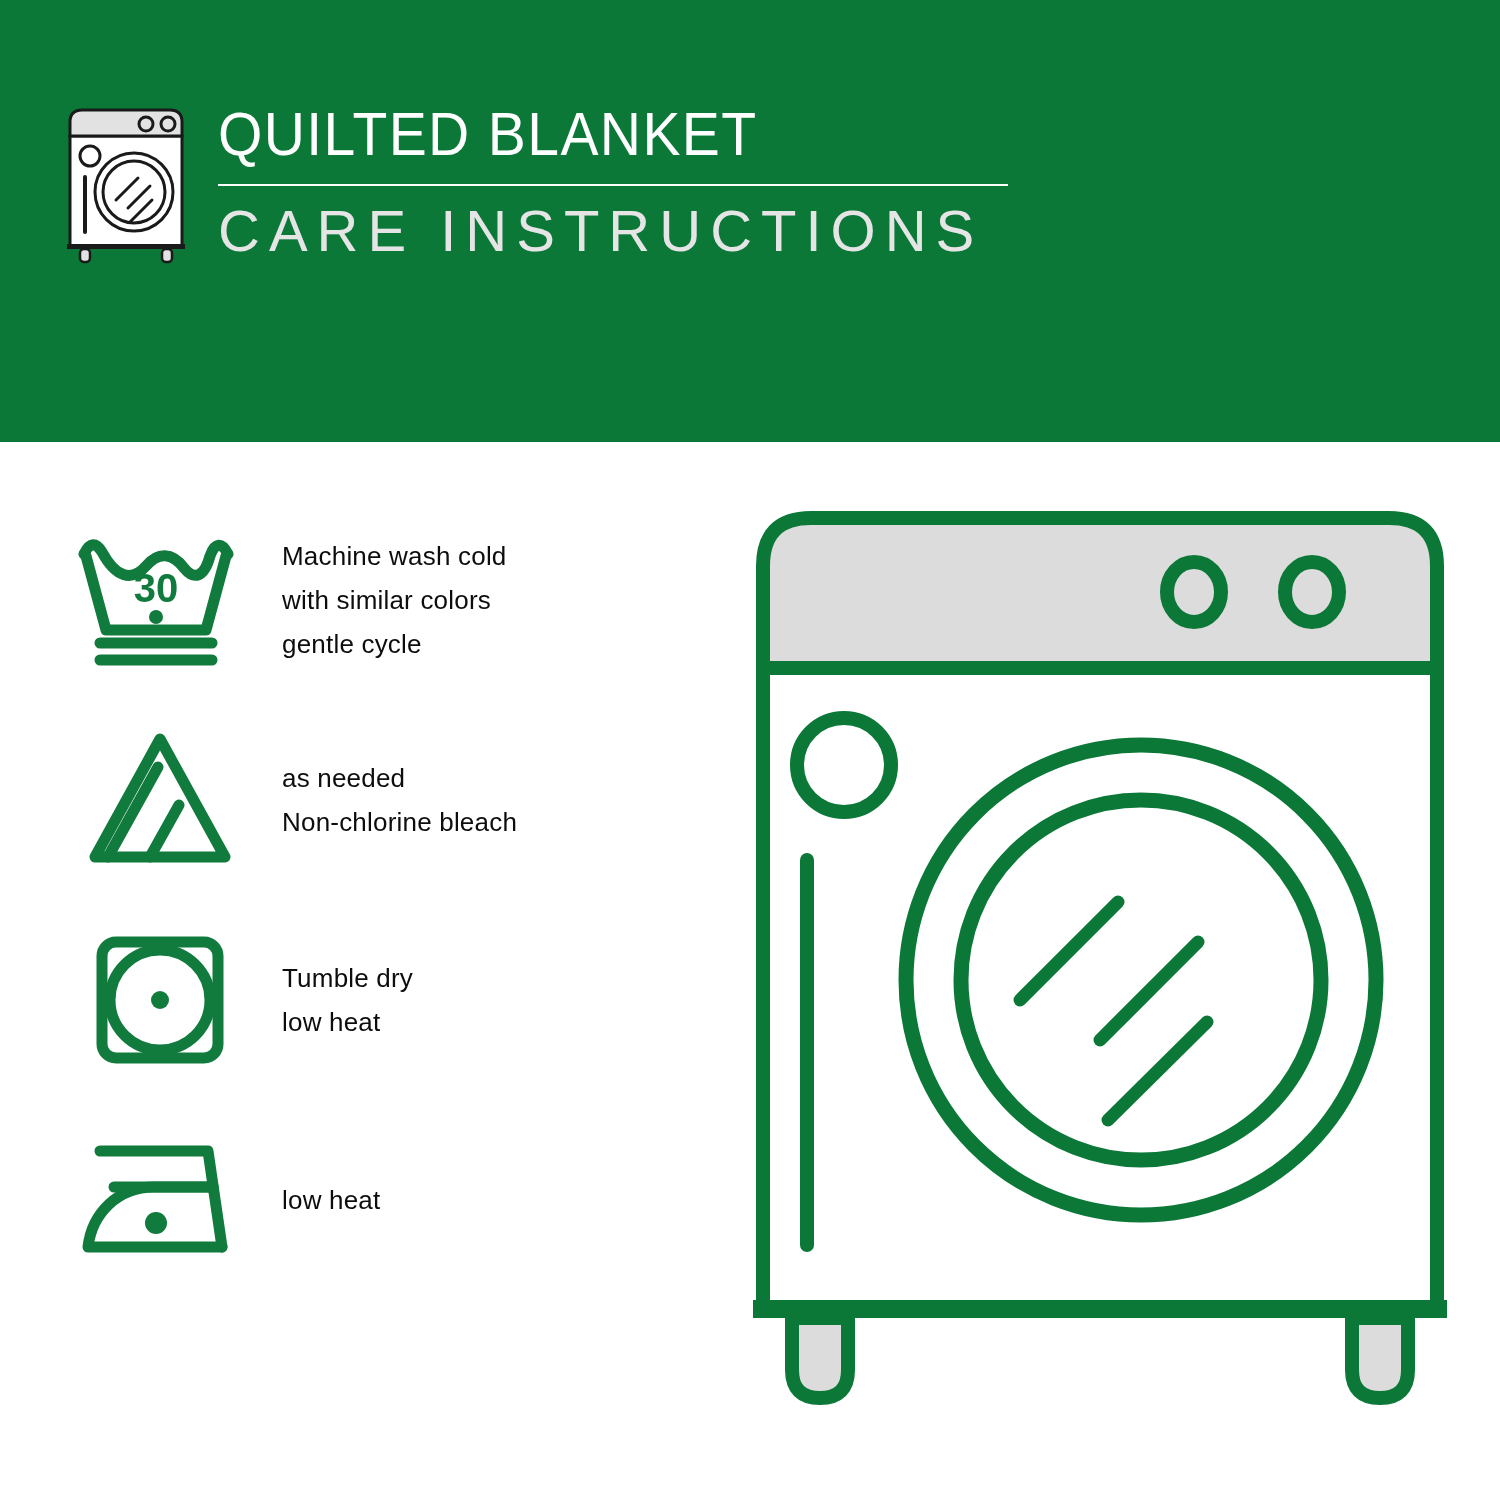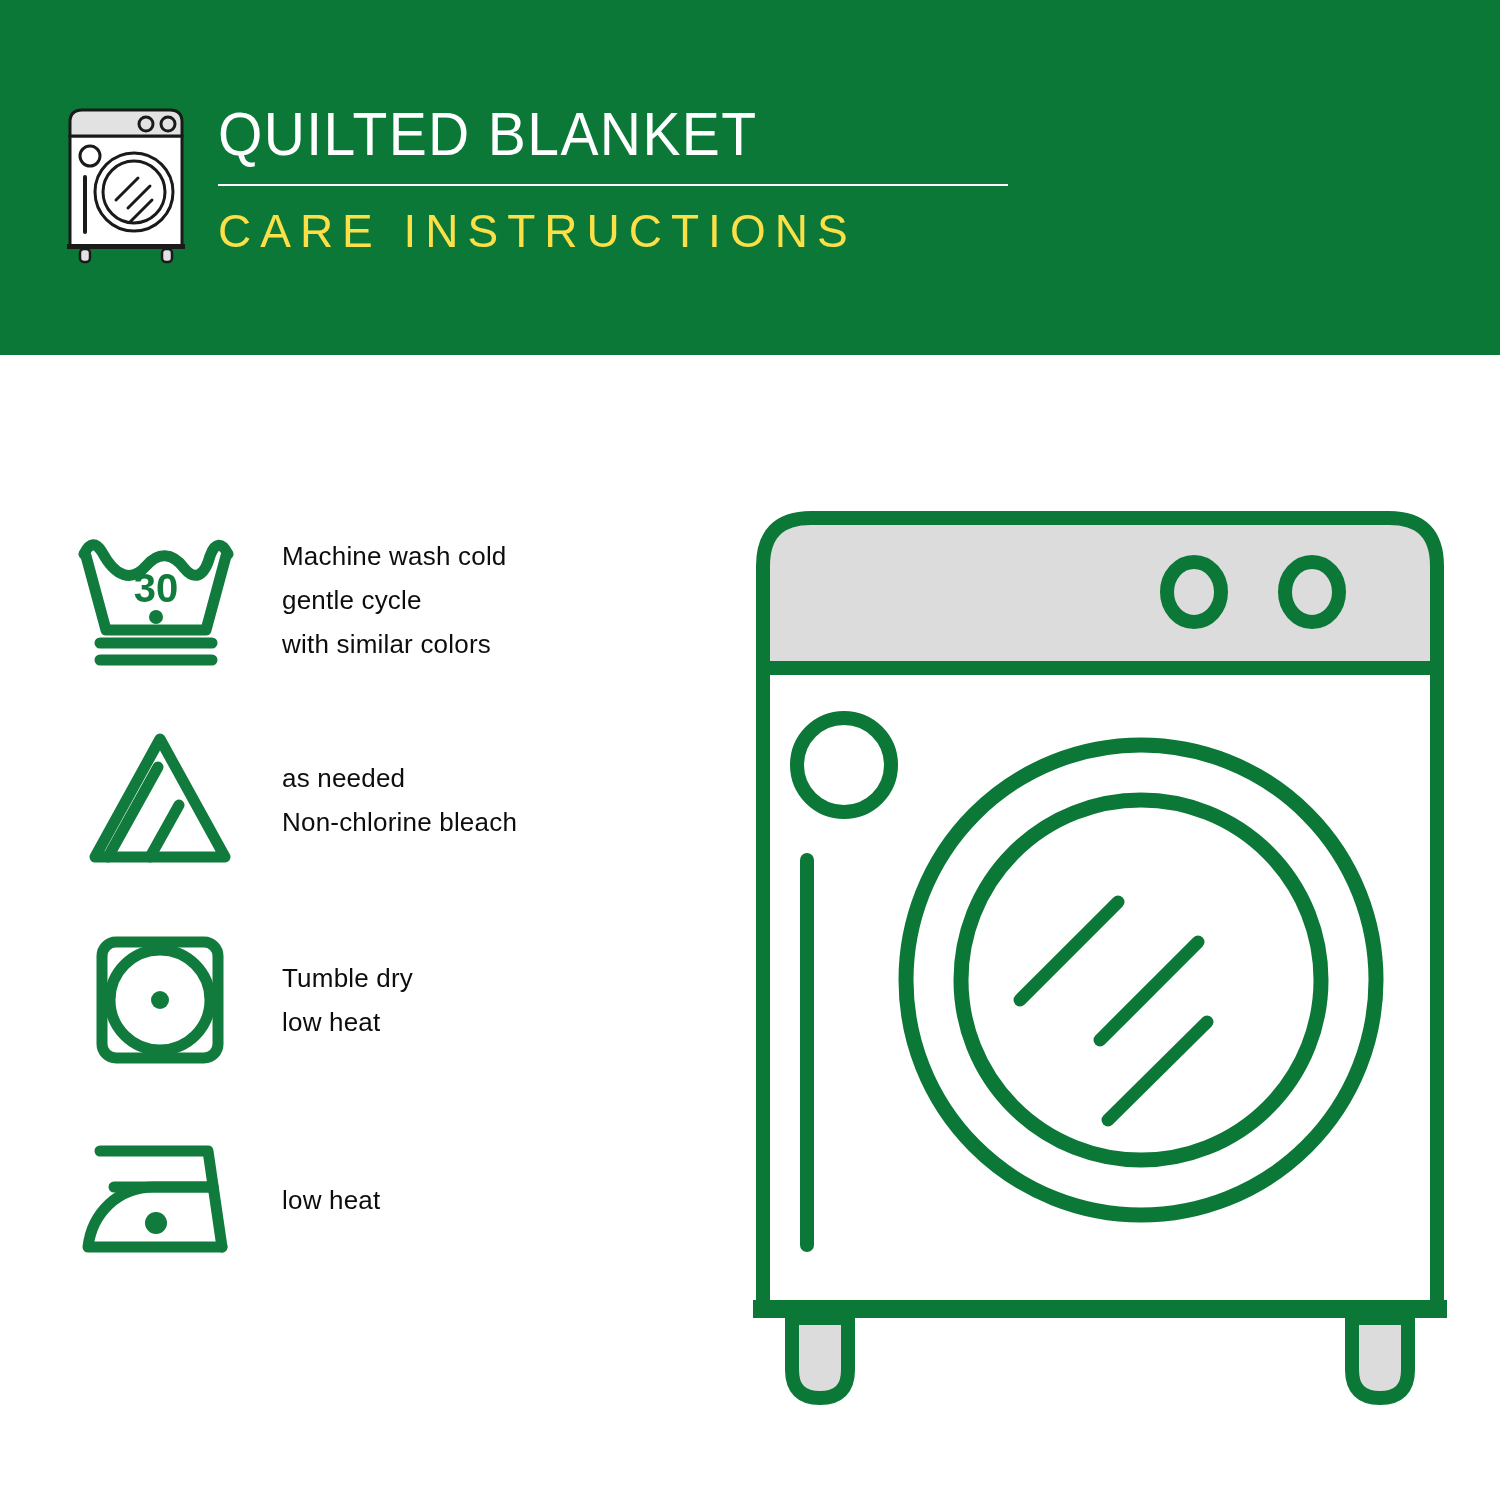--- a/index.html
+++ b/index.html
@@ -7,21 +7,21 @@
     width:1500px; height:1500px;
     background:#ffffff;
     font-family:"Liberation Sans", sans-serif;
     overflow:hidden;
   }
   #page { position:relative; width:1500px; height:1500px; background:#ffffff; }
 
   
   #header {
     position:absolute; left:0; top:0;
-    width:1500px; height:355px;
+    width:1500px; height:442px;
     background:#0b7838;
     display:flex; align-items:center;
   }
   #header-logo {
     position:absolute; left:62px; top:104px;
     width:135px; height:160px;
   }
   #header-text { position:absolute; left:218px; top:98px; width:800px; }
   #title-main {
     color:#ffffff;
@@ -31,22 +31,22 @@
     font-weight:400;
     transform:scaleX(0.92);
     transform-origin:left center;
     white-space:nowrap;
   }
   #title-rule {
     width:790px; height:2px; background:#ffffff;
     margin-top:14px; margin-bottom:12px;
   }
   #title-sub {
-    color:#fde047;
-    font-size:46px;
+    color:#e5e5e5;
+    font-size:58px;
     line-height:66px;
     letter-spacing:9px;
     font-weight:400;
     white-space:nowrap;
   }
 
   
   #care-list {
     position:absolute; left:60px; top:500px;
     width:660px;
@@ -133,22 +133,22 @@
 
             <line x1="30" y1="113" x2="142" y2="113"></line>
             <line x1="30" y1="130" x2="142" y2="130"></line>
           </g>
           <text x="86" y="72" text-anchor="middle" font-family="Liberation Sans, sans-serif" font-size="40" font-weight="bold" fill="#117a3d">30</text>
           <circle cx="86" cy="87" r="7" fill="#117a3d"></circle>
         </svg>
       </div>
       <div class="care-label">
         <span>Machine wash cold</span>
+        <span>with similar colors</span>
         <span>gentle cycle</span>
-        <span>with similar colors</span>
       </div>
     </div>
 
     <div class="care-row">
       <div class="care-symbol">
         <svg viewBox="0 0 170 150" width="170" height="150" aria-hidden="true">
           <g fill="none" stroke="#117a3d" stroke-width="11" stroke-linecap="round" stroke-linejoin="round">
             <path d="M85 14 L150 132 L20 132 Z"></path>
             <line x1="83" y1="42" x2="33" y2="132"></line>
             <line x1="104" y1="80" x2="75" y2="132"></line>

